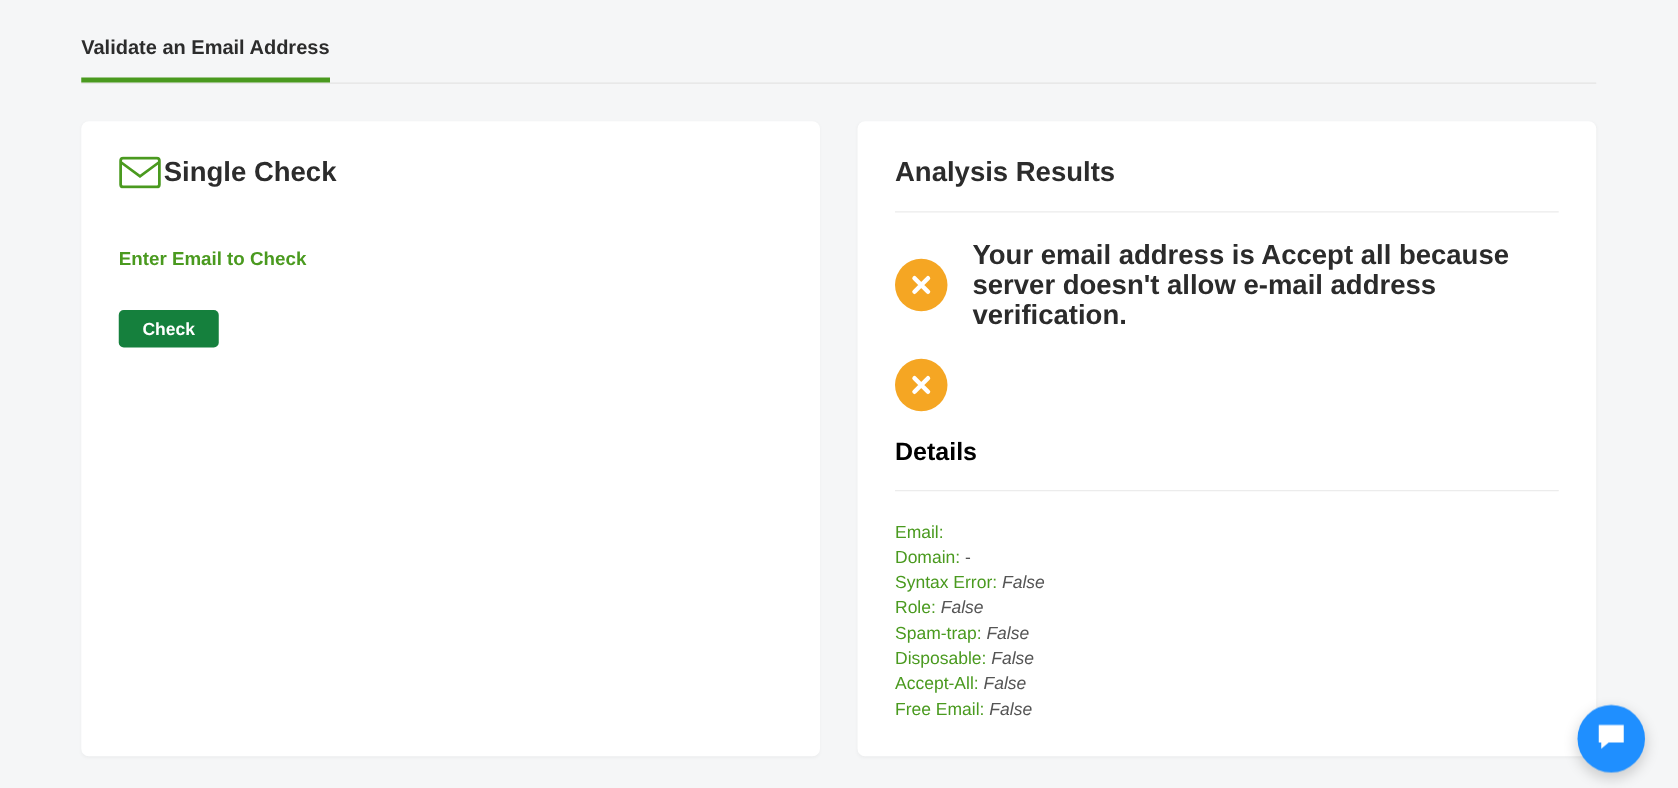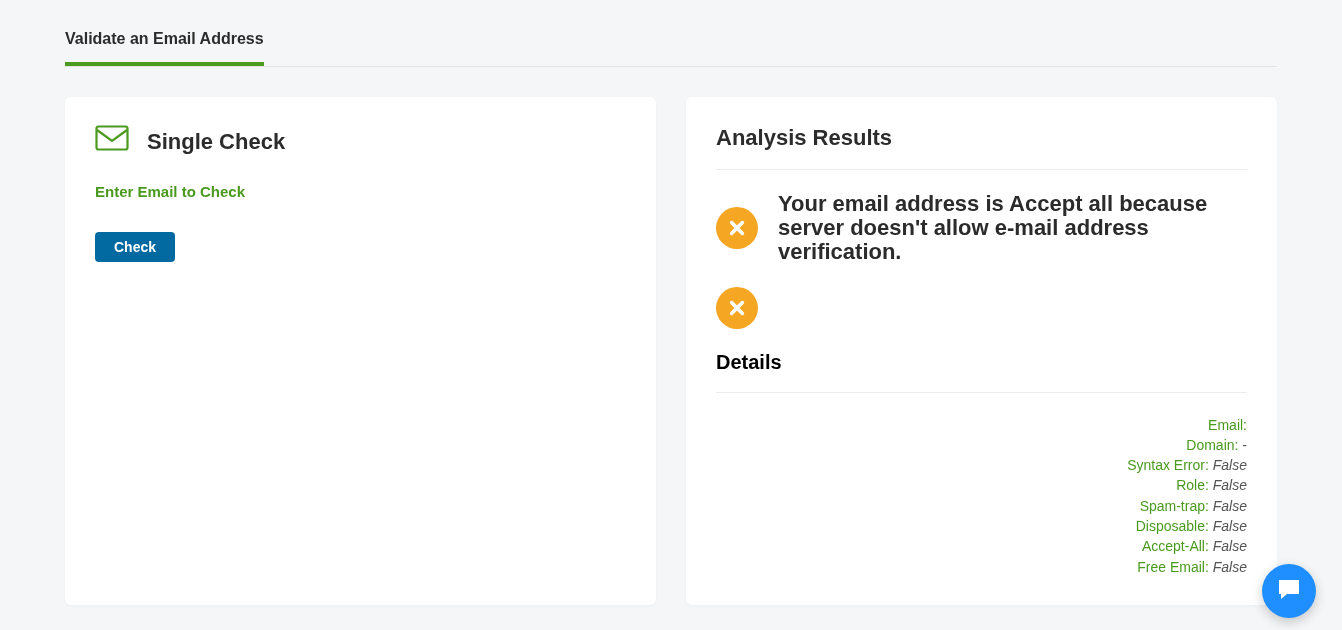--- a/index.html
+++ b/index.html
@@ -33,43 +33,43 @@
   }
   .card {
     background: #fff;
     border-radius: 6px;
     box-shadow: 0 1px 3px rgba(0,0,0,0.04);
     flex: 1;
     padding: 28px 30px;
   }
   .left-header {
     display: flex;
-    align-items: flex-end;
-    gap: 18px;
-    margin-bottom: 28px;
+    align-items: flex-start;
+    gap: 2px;
+    margin-bottom: 43px;
   }
   .env-icon svg { width: 34px; height: 26px; stroke: #4a9a1f; }
   .left-title { font-size: 22px; font-weight: 700; color: #2c2c2c; }
   .left-sub   { font-size: 14px; color: #898989; margin-top: 2px; }
   .field-label { font-size: 15px; font-weight: 700; color: #4a9a1f; margin-bottom: 18px; }
   .text-input {
     width: 100%;
     max-width: 530px;
     height: 34px;
     border: 1px solid #d7d7d7;
     border-radius: 4px;
     padding: 0 12px;
     font-size: 14px;
     color: #222;
     outline: none;
     display: block;
   }
   .check-btn {
     margin-top: 14px;
-    background: #0369a1;
+    background: #15803d;
     color: #fff;
     border: none;
     border-radius: 4px;
     height: 30px;
     width: 80px;
     font-size: 14px;
     font-weight: 600;
     cursor: pointer;
   }
   .right-title { font-size: 22px; font-weight: 700; color: #2c2c2c; }
@@ -77,21 +77,21 @@
   .msg { display: flex; align-items: center; gap: 20px; margin-bottom: 22px; }
   .badge {
     width: 42px; height: 42px; min-width: 42px;
     border-radius: 50%;
     background: #f5a623;
     display: flex; align-items: center; justify-content: center;
   }
   .badge svg { width: 18px; height: 18px; fill: #fff; }
   .msg-text { font-size: 22px; font-weight: 600; line-height: 1.1; color: #2b2b2b; }
   .details-title { font-size: 20px; font-weight: 700; margin-top: 10px; color: #000000; }
-  .details-list { margin-top: 0; text-align: right; }
+  .details-list { margin-top: 0; }
   .d-row { font-size: 14px; line-height: 1.45; }
   .d-label { color: #4a9a1f; }
   .d-val { color: #555; font-style: italic; }
   .d-val-plain { color: #555; font-style: normal; }
   .chat-fab {
     position: fixed;
     right: 26px;
     bottom: 12px;
     width: 54px; height: 54px;
     border-radius: 50%;

